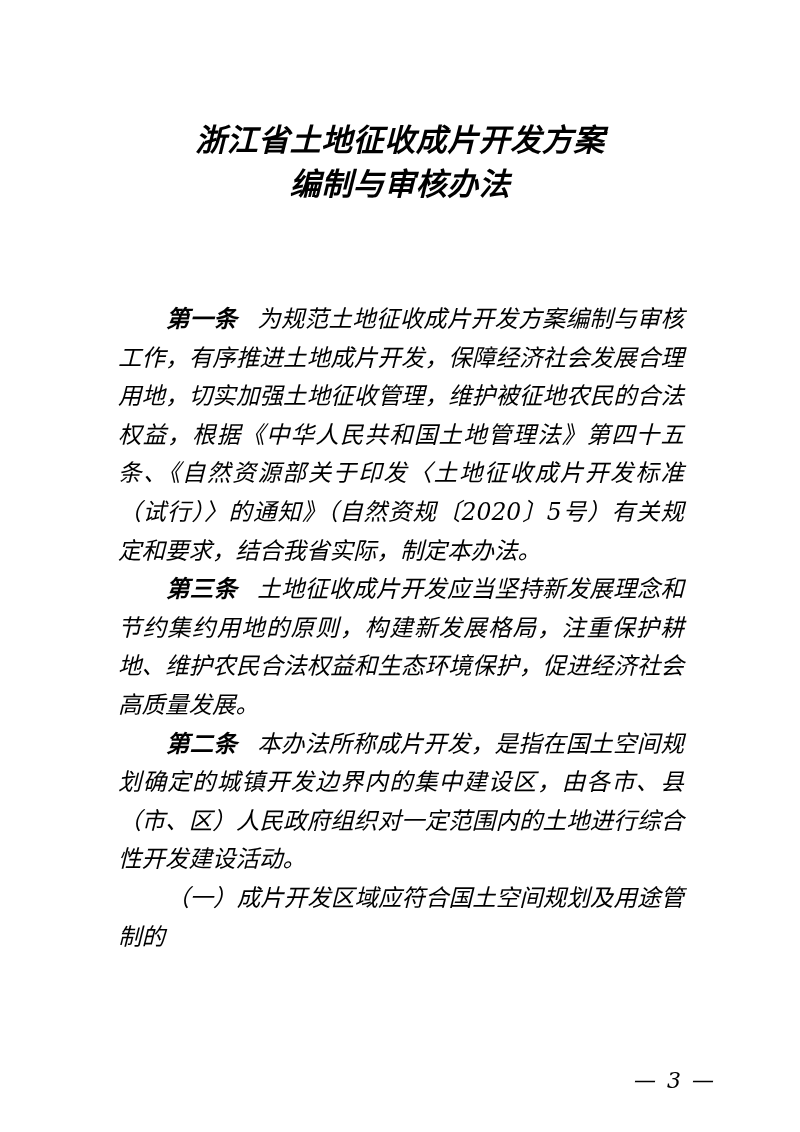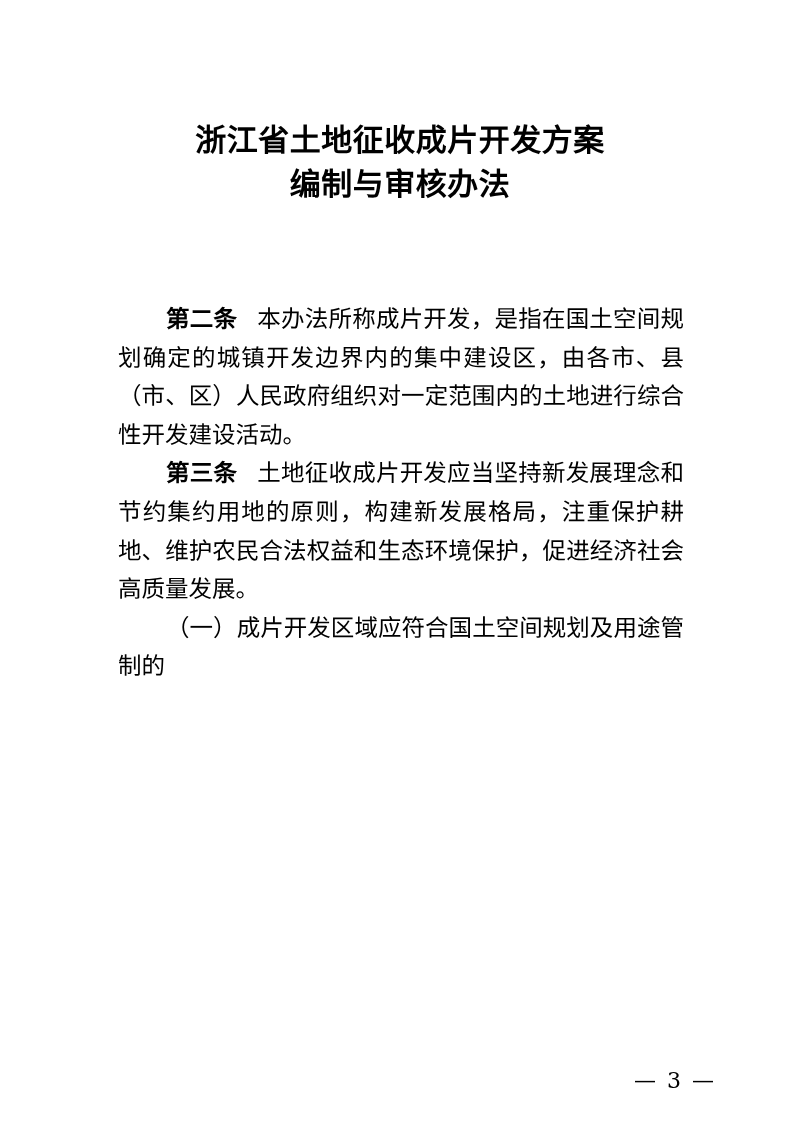--- a/index.html
+++ b/index.html
@@ -11,20 +11,21 @@
 
   .page {
     position: relative;
     width: 800px;
     height: 1132px;
     margin: 0 auto;
     background: #ffffff;
     overflow: hidden;
     font-family: "DejaVu Serif", "Liberation Serif", serif;
     color: #000000;
+    font-style: italic;
     -webkit-font-smoothing: antialiased;
   }
 
   
   .doc-title {
     position: absolute;
     left: 60px;
     top: 118px;
     width: 680px;
     text-align: center;
@@ -106,24 +107,25 @@
 <div class="page">
 
   <div class="doc-title">
     <span class="tline">浙江省土地征收成片开发方案</span>
     <span class="tline">编制与审核办法</span>
   </div>
 
 
   <div class="body-block">
 
+    <p class="para"><span class="art-label">第一条</span><span class="art-gap"></span><span>为规范土地征收成片开发方案编制与审核工作，有序推进土地成片开发，保障经济社会发展合理用地，切实加强土地征收管理，维护被征地农民的合法权益，根据《中华人民共和国土地管理法》第四十五条、《自然资源部关于印发〈土地征收成片开发标准（试行）〉的通知》（自然资规〔2020〕5号）有关规定和要求，结合我省实际，制定本办法。</span></p>
+
+    <p class="para"><span class="art-label">第三条</span><span class="art-gap"></span><span>土地征收成片开发应当坚持新发展理念和节约集约用地的原则，构建新发展格局，注重保护耕地、维护农民合法权益和生态环境保护，促进经济社会高质量发展。</span></p>
 
     <p class="para"><span class="art-label">第二条</span><span class="art-gap"></span><span>本办法所称成片开发，是指在国土空间规划确定的城镇开发边界内的集中建设区，由各市、县（市、区）人民政府组织对一定范围内的土地进行综合性开发建设活动。</span></p>
-
-    <p class="para"><span class="art-label">第三条</span><span class="art-gap"></span><span>土地征收成片开发应当坚持新发展理念和节约集约用地的原则，构建新发展格局，注重保护耕地、维护农民合法权益和生态环境保护，促进经济社会高质量发展。</span></p>
 
 
 
     <p class="para sub"><span>（一）</span><span>成片开发区域应符合国土空间规划及用途管制的</span></p>
 
   </div>
 
   <div class="page-footer">— 3 —</div>
 
 </div>

